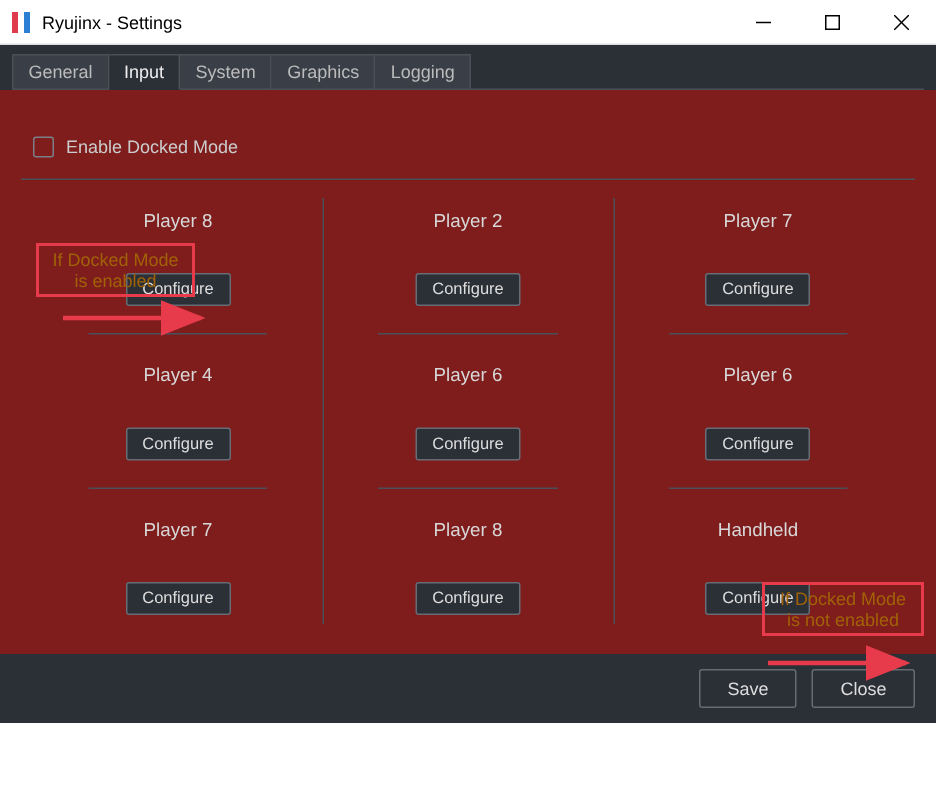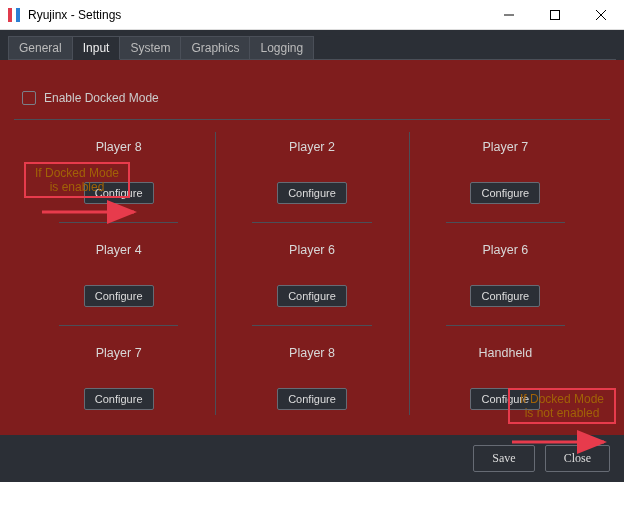--- a/index.html
+++ b/index.html
@@ -180,21 +180,20 @@
     background: #2b2f36;
   }
   .footer button {
     padding: 5px 18px;
     font-size: 12px;
     color: #ddd;
     background: #2b2f36;
     border: 1px solid #666b74;
     border-radius: 2px;
     cursor: pointer;
-    font-family: Liberation Serif, serif;
   }
 
   
   .anno {
     position: absolute;
     border: 2px solid #e73b4c;
     color: #a16207;
     font-size: 12px;
     text-align: center;
     display: flex;

